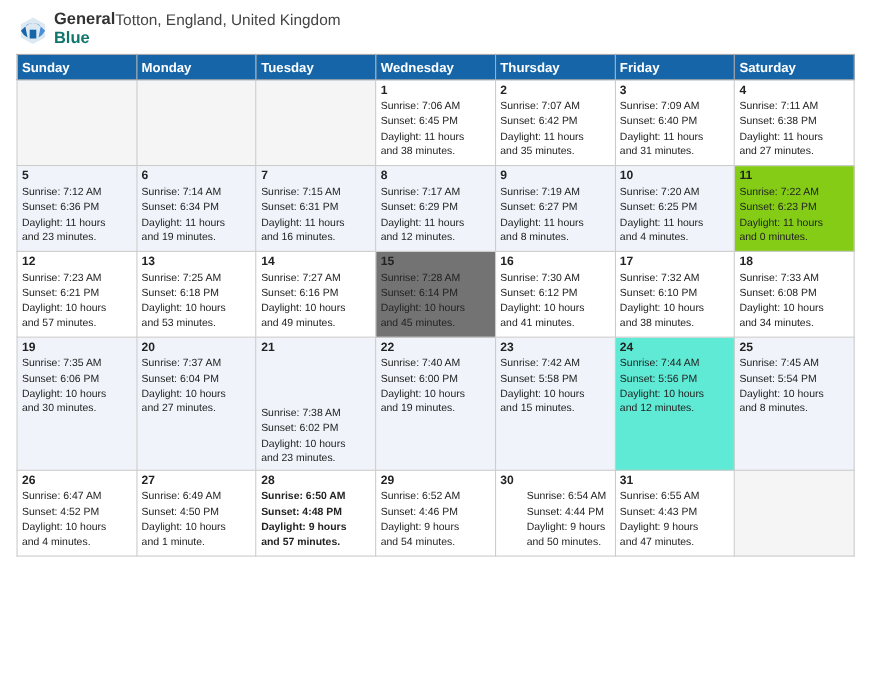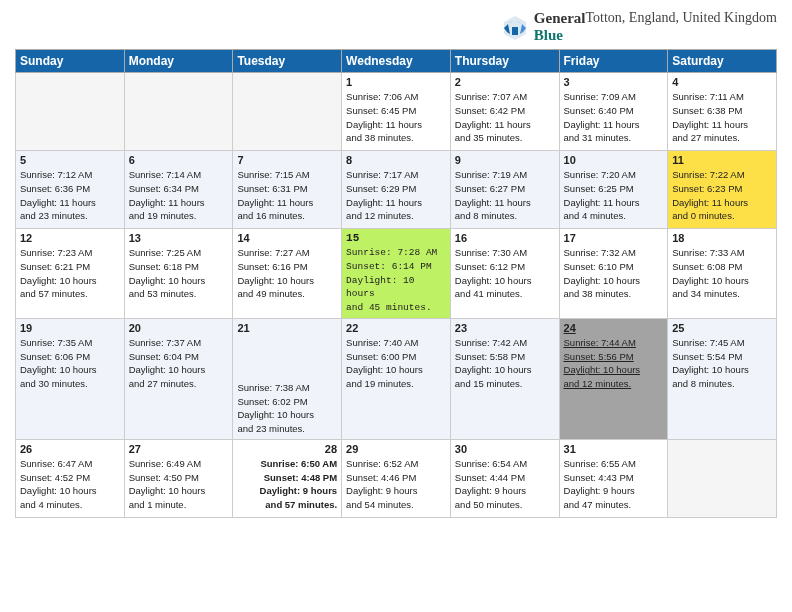--- a/index.html
+++ b/index.html
@@ -10,24 +10,23 @@
       height: 612px;
       overflow: hidden;
     }
     .page {
       width: 792px;
       min-height: 612px;
       padding: 10px 15px 10px 15px;
     }
     .header {
       display: flex;
-      justify-content: flex-end;
+      justify-content: flex-start;
       align-items: flex-start;
       margin-bottom: 6px;
-      font-family: Liberation Serif, serif;
     }
     .logo {
       display: flex;
       align-items: center;
       gap: 4px;
     }
     .logo-text {
       display: flex;
       flex-direction: column;
       line-height: 1.1;
@@ -205,21 +204,21 @@
 Daylight: 11 hours
 and 8 minutes.</div>
           </td>
           <td style="background: rgb(240, 244, 250);">
             <div class="day-number">10</div>
             <div class="day-info" style="white-space: pre-line;">Sunrise: 7:20 AM
 Sunset: 6:25 PM
 Daylight: 11 hours
 and 4 minutes.</div>
           </td>
-          <td style="background: #fde047;">
+          <td style="background: #84cc16;">
             <div class="day-number">11</div>
             <div class="day-info" style="white-space: pre-line;">Sunrise: 7:22 AM
 Sunset: 6:23 PM
 Daylight: 11 hours
 and 0 minutes.</div>
           </td>
         </tr>
         <tr>
           <td style="background: rgb(255, 255, 255);">
             <div class="day-number">12</div>
@@ -235,21 +234,21 @@
 Daylight: 10 hours
 and 53 minutes.</div>
           </td>
           <td style="background: rgb(255, 255, 255);">
             <div class="day-number">14</div>
             <div class="day-info" style="white-space: pre-line;">Sunrise: 7:27 AM
 Sunset: 6:16 PM
 Daylight: 10 hours
 and 49 minutes.</div>
           </td>
-          <td style="background: #bef264; font-family: Liberation Mono, monospace;">
+          <td style="background: #737373;">
             <div class="day-number">15</div>
             <div class="day-info" style="white-space: pre-line;">Sunrise: 7:28 AM
 Sunset: 6:14 PM
 Daylight: 10 hours
 and 45 minutes.</div>
           </td>
           <td style="background: rgb(255, 255, 255);">
             <div class="day-number">16</div>
             <div class="day-info" style="white-space: pre-line;">Sunrise: 7:30 AM
 Sunset: 6:12 PM
@@ -300,21 +299,21 @@
 Daylight: 10 hours
 and 19 minutes.</div>
           </td>
           <td style="background: rgb(240, 244, 250);">
             <div class="day-number">23</div>
             <div class="day-info" style="white-space: pre-line;">Sunrise: 7:42 AM
 Sunset: 5:58 PM
 Daylight: 10 hours
 and 15 minutes.</div>
           </td>
-          <td style="background: #a3a3a3; text-decoration: underline;">
+          <td style="background: #5eead4;">
             <div class="day-number">24</div>
             <div class="day-info" style="white-space: pre-line;">Sunrise: 7:44 AM
 Sunset: 5:56 PM
 Daylight: 10 hours
 and 12 minutes.</div>
           </td>
           <td style="background: rgb(240, 244, 250);">
             <div class="day-number">25</div>
             <div class="day-info" style="white-space: pre-line;">Sunrise: 7:45 AM
 Sunset: 5:54 PM
@@ -330,37 +329,37 @@
 Daylight: 10 hours
 and 4 minutes.</div>
           </td>
           <td style="background: rgb(255, 255, 255);">
             <div class="day-number">27</div>
             <div class="day-info" style="white-space: pre-line;">Sunrise: 6:49 AM
 Sunset: 4:50 PM
 Daylight: 10 hours
 and 1 minute.</div>
           </td>
-          <td style="background: rgb(255, 255, 255); text-align: right;">
+          <td style="background: rgb(255, 255, 255);">
             <div class="day-number">28</div>
             <div class="day-info" style="white-space: pre-line; font-weight: bold;">Sunrise: 6:50 AM
 Sunset: 4:48 PM
 Daylight: 9 hours
 and 57 minutes.</div>
           </td>
           <td style="background: rgb(255, 255, 255);">
             <div class="day-number">29</div>
             <div class="day-info" style="white-space: pre-line;">Sunrise: 6:52 AM
 Sunset: 4:46 PM
 Daylight: 9 hours
 and 54 minutes.</div>
           </td>
           <td style="background: rgb(255, 255, 255);">
             <div class="day-number">30</div>
-            <div class="day-info" style="white-space: pre-line;">Sunrise: 6:54 AM
+            <div class="day-info" style="white-space: pre-line; margin-left: 24px;">Sunrise: 6:54 AM
 Sunset: 4:44 PM
 Daylight: 9 hours
 and 50 minutes.</div>
           </td>
           <td style="background: rgb(255, 255, 255);">
             <div class="day-number">31</div>
             <div class="day-info" style="white-space: pre-line;">Sunrise: 6:55 AM
 Sunset: 4:43 PM
 Daylight: 9 hours
 and 47 minutes.</div>

